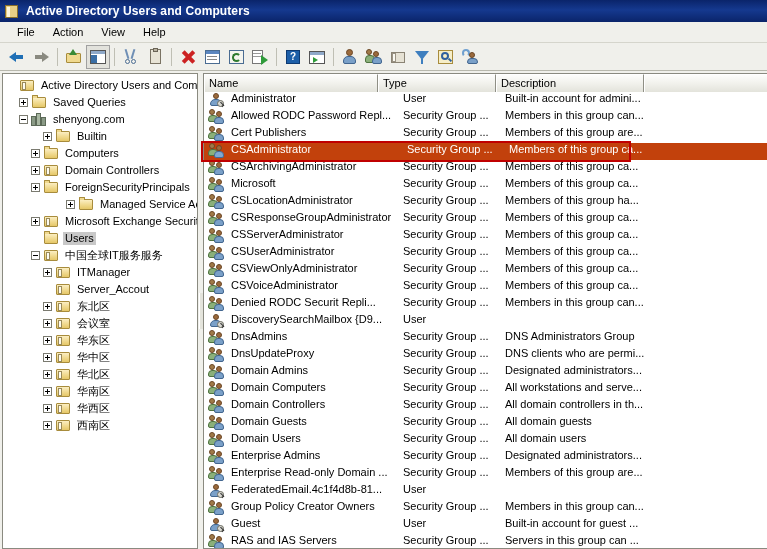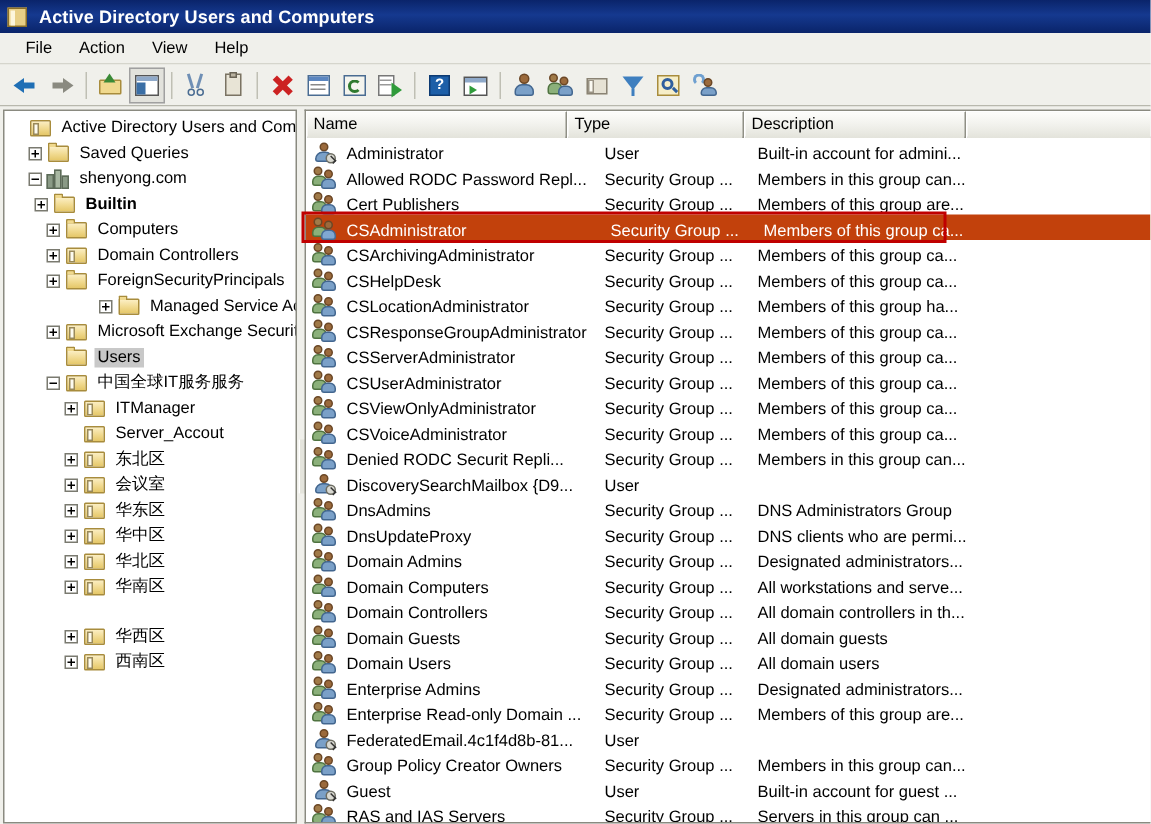--- a/index.html
+++ b/index.html
@@ -295,21 +295,21 @@
   .lcol.c-name { width: 174px; flex: 0 0 auto; }
   .lcol.c-type { width: 118px; flex: 0 0 auto; }
   .lcol.c-desc { width: 148px; flex: 0 0 auto; }
   .lcol.c-fill { flex: 1 1 auto; border-right: none; }
 
   
   .lbody { position: relative; }
   .lrow {
     height: 17px;
     display: flex;
-    align-items: flex-end;
+    align-items: flex-start;
     white-space: nowrap;
     cursor: default;
   }
   .lrow.selected { background: #c2410c; }
   .lrow.selected .cell { color: #ffffff; }
   .cell {
     font-size: 11px;
     color: #000;
     overflow: hidden;
     white-space: nowrap;
@@ -590,21 +590,21 @@
             <span class="expander"></span>
             <span class="ticon">
               <span class="domicon">
                 <i class="b1"></i>
                 <i class="b2"></i>
                 <i class="b3"></i>
               </span>
             </span>
             <span class="tlabel">shenyong.com</span>
           </div>
-          <div class="tnode" style="padding-left: 20px; font-weight: bold;">
+          <div class="tnode" style="padding-left: 40px;">
             <span class="expander plus"></span>
             <span class="ticon">
               <span class="folder tab"></span>
             </span>
             <span class="tlabel">Builtin</span>
           </div>
           <div class="tnode" style="padding-left: 28px;">
             <span class="expander plus"></span>
             <span class="ticon">
               <span class="folder tab"></span>
@@ -702,21 +702,21 @@
             </span>
             <span class="tlabel">华北区</span>
           </div>
           <div class="tnode" style="padding-left: 40px;">
             <span class="expander plus"></span>
             <span class="ticon">
               <span class="folder ou"></span>
             </span>
             <span class="tlabel">华南区</span>
           </div>
-          <div class="tnode" style="padding-left: 40px; margin-top: 16px;">
+          <div class="tnode" style="padding-left: 40px;">
             <span class="expander plus"></span>
             <span class="ticon">
               <span class="folder ou"></span>
             </span>
             <span class="tlabel">华西区</span>
           </div>
           <div class="tnode" style="padding-left: 40px;">
             <span class="expander plus"></span>
             <span class="ticon">
               <span class="folder ou"></span>
@@ -790,21 +790,21 @@
             <span class="cell c-type">Security Group ...</span>
             <span class="cell c-desc">Members of this group ca...</span>
           </div>
           <div class="lrow">
             <span class="ricon group">
               <span class="head1"></span>
               <span class="body1"></span>
               <span class="head2"></span>
               <span class="body2"></span>
             </span>
-            <span class="cell c-name">CSHelpDesk</span>
+            <span class="cell c-name">Microsoft</span>
             <span class="cell c-type">Security Group ...</span>
             <span class="cell c-desc">Members of this group ca...</span>
           </div>
           <div class="lrow">
             <span class="ricon group">
               <span class="head1"></span>
               <span class="body1"></span>
               <span class="head2"></span>
               <span class="body2"></span>
             </span>

